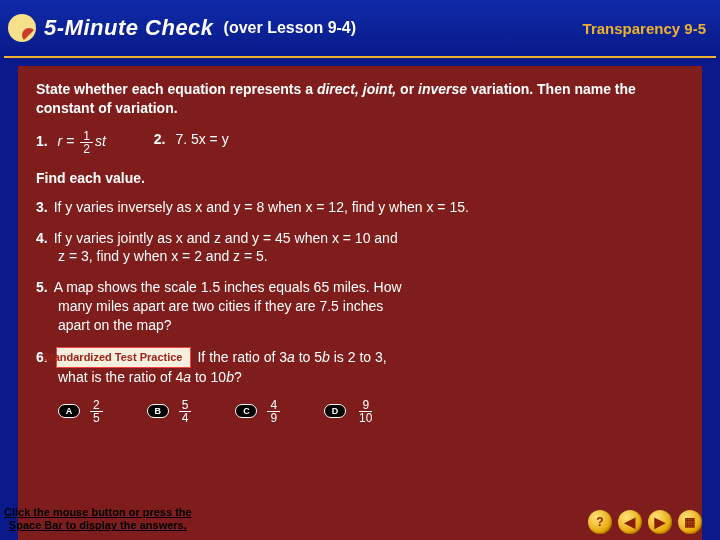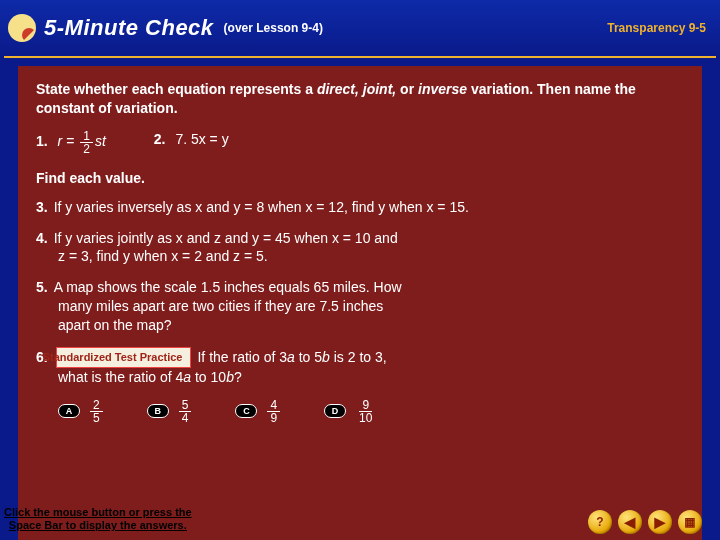--- a/index.html
+++ b/index.html
@@ -38,28 +38,28 @@
   }
   .title {
     color: #fff;
     font-weight: bold;
     font-style: italic;
     font-size: 22px;
     letter-spacing: 0.5px;
   }
   .overtext {
     color: #fff;
-    font-size: 12px;
+    font-size: 16px;
     font-weight: bold;
     margin-left: 10px;
   }
   .transparency {
     color: #f0b22d;
     font-weight: bold;
-    font-size: 12px;
+    font-size: 15px;
     position: absolute;
     right: 14px;
   }
   .rule {
     height: 2px; background: #f0b22d; margin: 0 4px;
   }
   .content {
     margin: 8px 18px 0 18px;
     background: #7f1d1d;
     padding: 14px 18px 16px 18px;

